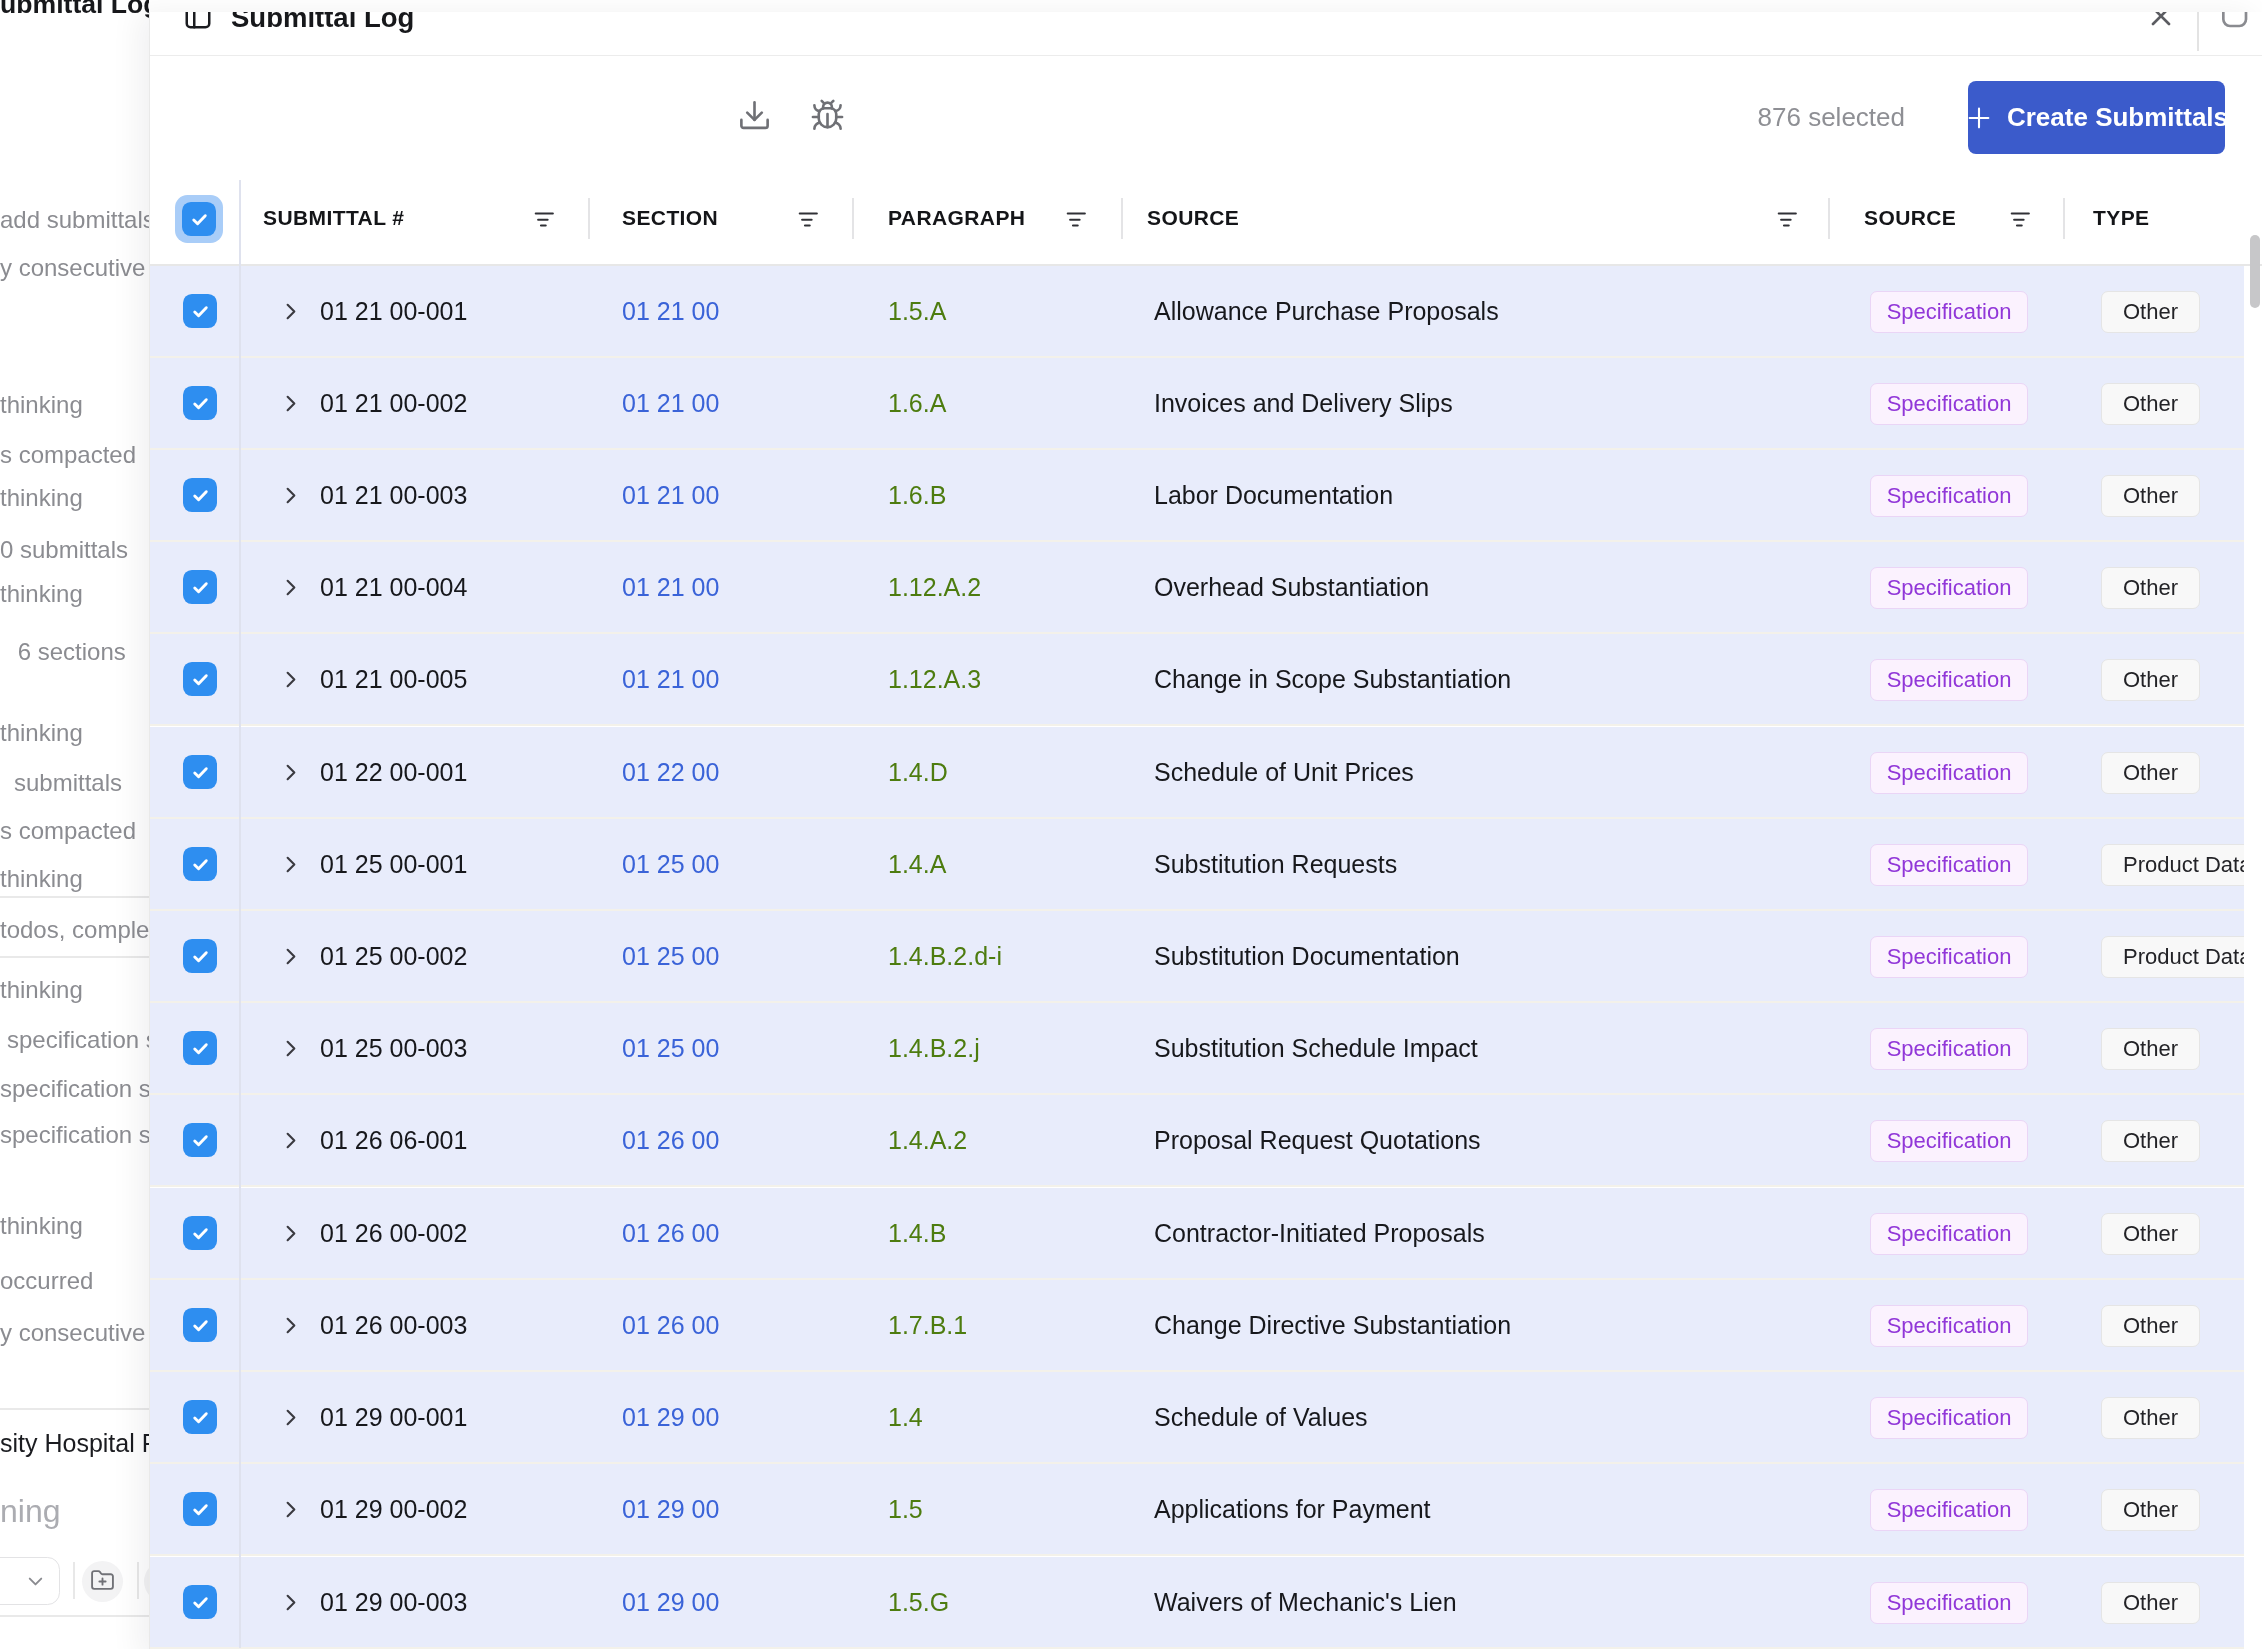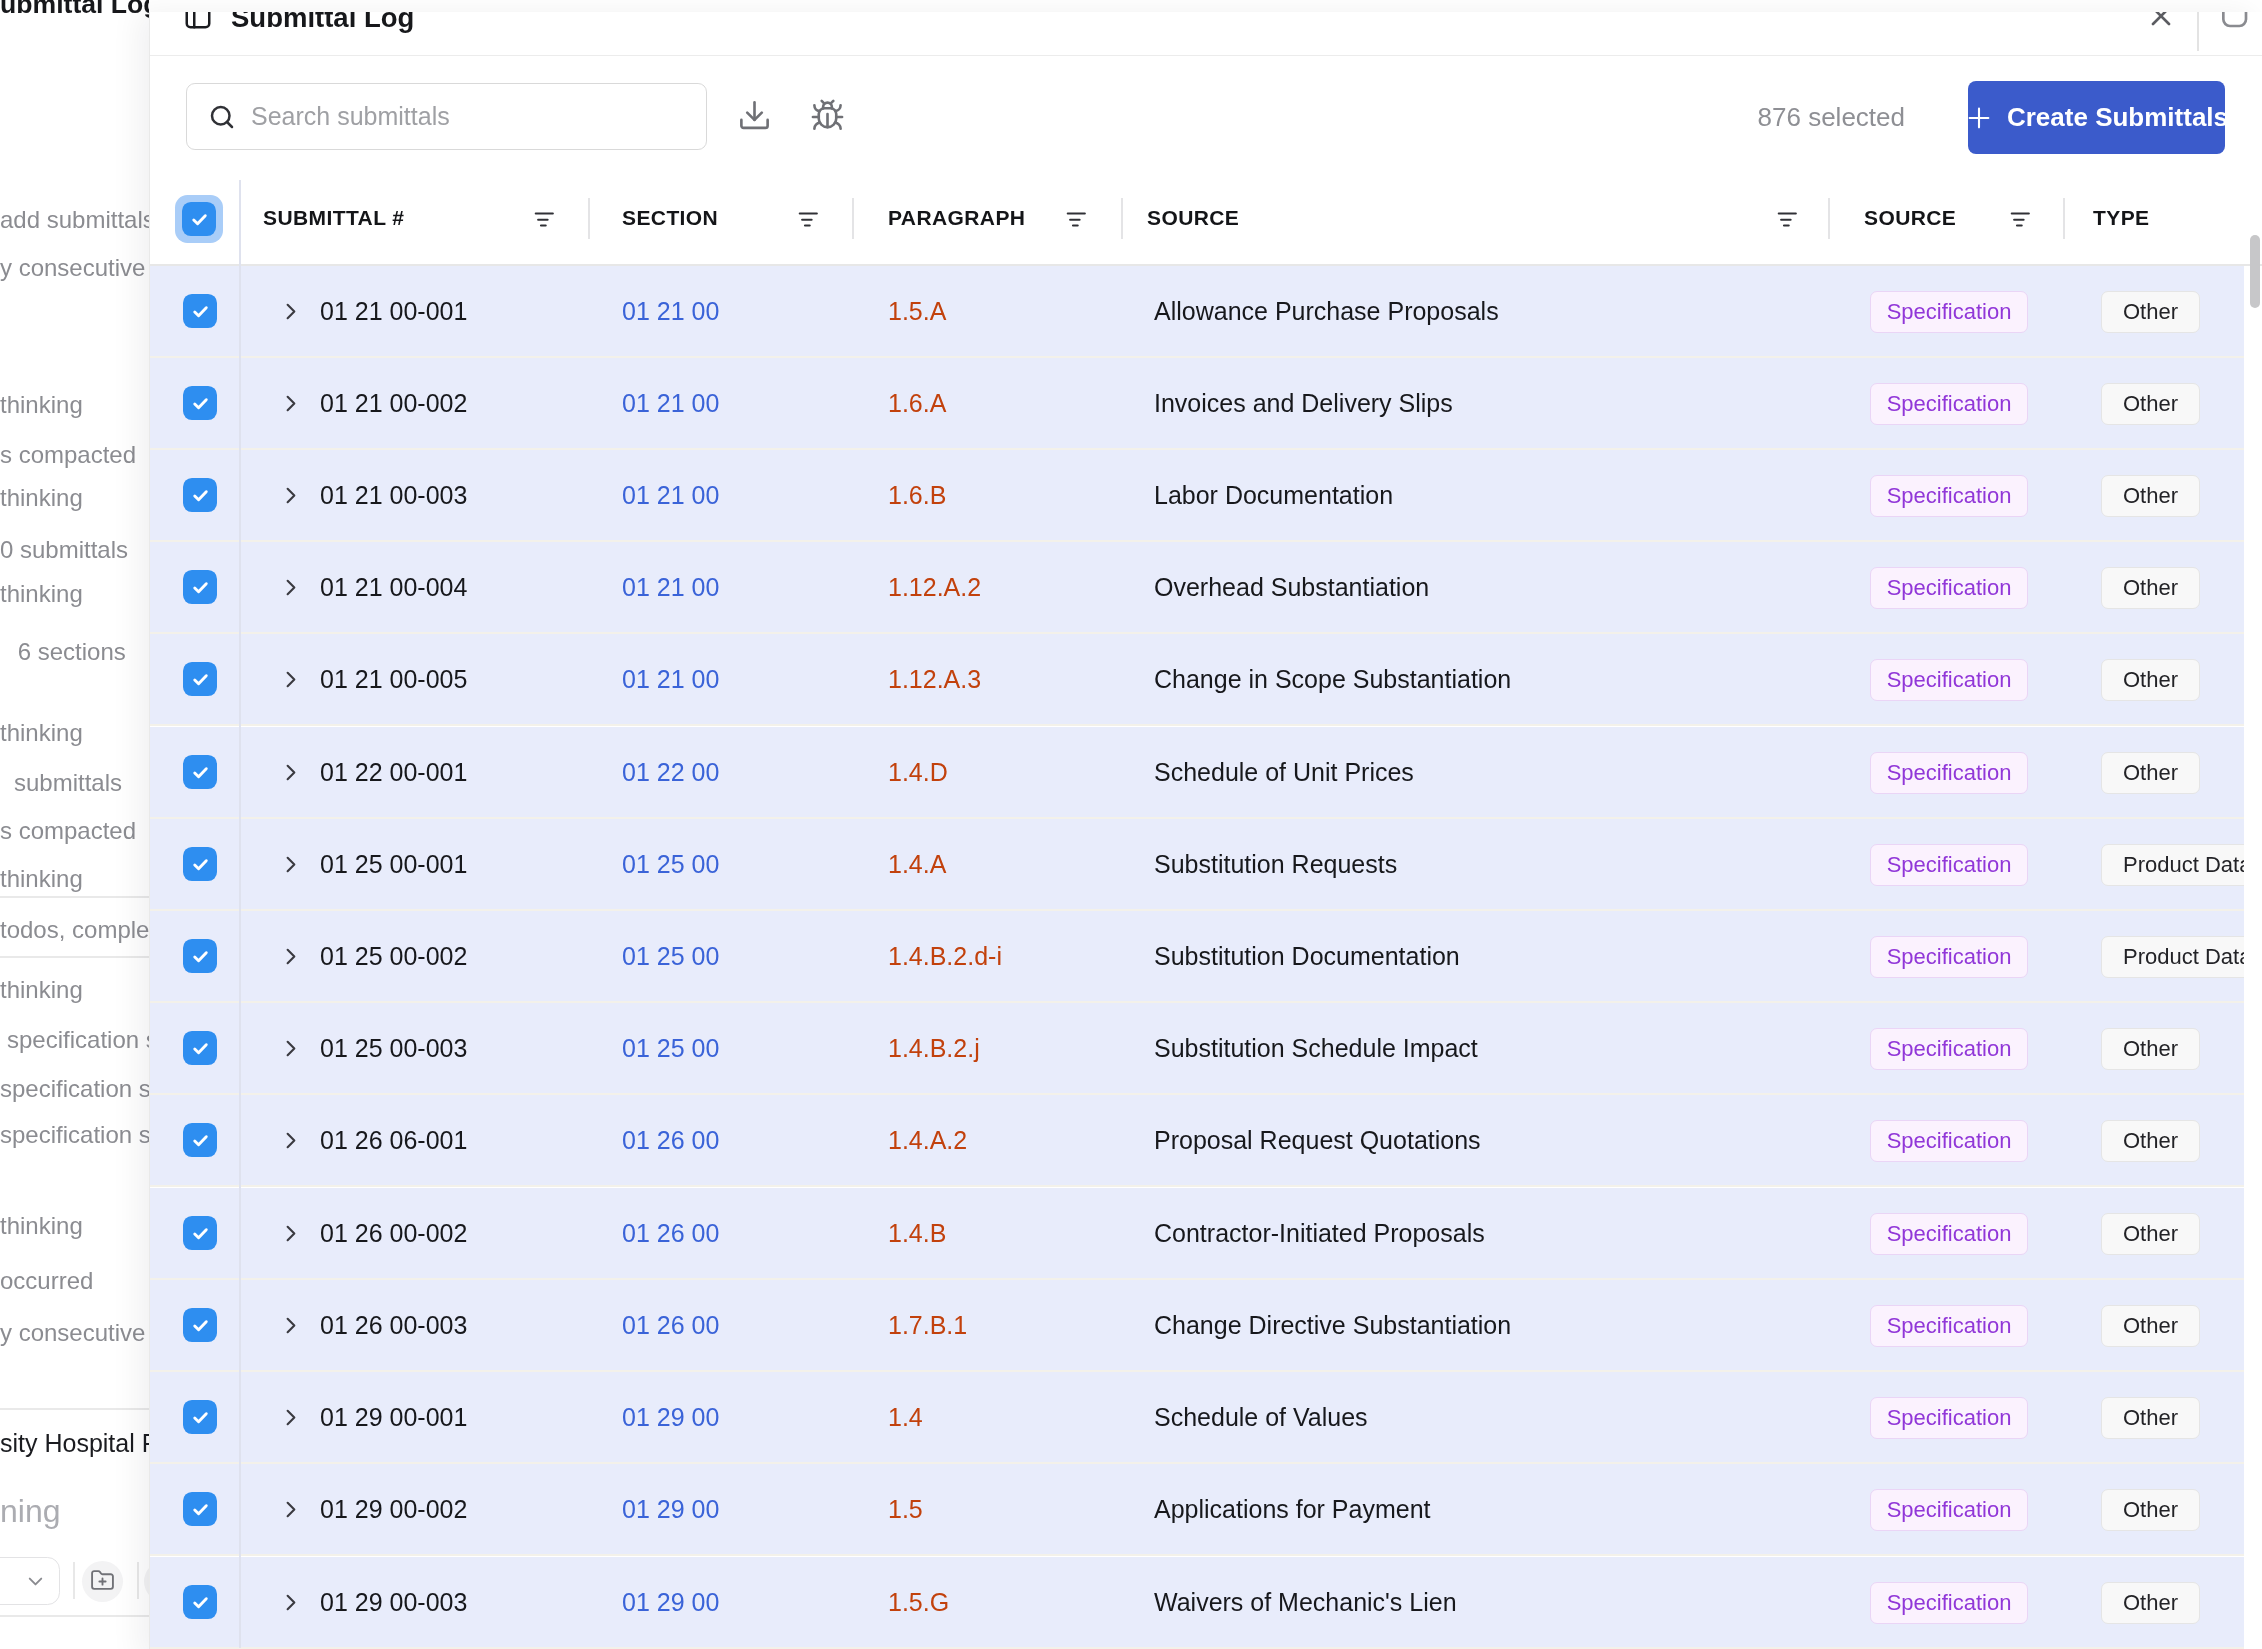--- a/index.html
+++ b/index.html
@@ -49,21 +49,21 @@
   .hpipe { position:absolute; top:186px; width:1.8px; height:41px; background:#E4E4E6; }
   .header-bottom { position:absolute; left:0; top:252px; width:2114px; height:1.8px; background:#E7E7E7; }
   .col-divider { position:absolute; left:89px; top:168px; width:1.8px; height:1468px; background:#DFE2EE; z-index:3; }
 
   
   #table-body { position:absolute; left:0; top:0; width:2114px; height:1649px; }
   .row { position:absolute; left:0; width:2114px; height:92px; background:#E8ECFB; border-bottom:2.7px solid #F3F1EA; z-index:1; }
   .row .cbx { position:absolute; left:33px; top:28px; }
   .row .chev { position:absolute; left:129px; top:34px; width:23px; height:23px; }
   .cell { position:absolute; top:31px; font-size:25px; line-height:28px; color:#17181C; white-space:nowrap; }
-  .c-num { left:170px; } .c-sec { left:472px; color:#3A63D8; } .c-para { left:738px; color:#c2410c; } .c-title { left:1004px; }
+  .c-num { left:170px; } .c-sec { left:472px; color:#3A63D8; } .c-para { left:738px; color:#4d7c0f; } .c-title { left:1004px; }
   .badge { position:absolute; top:25px; height:42px; border-radius:7px; font-size:22px; display:flex; align-items:center; white-space:nowrap; z-index:6; }
   .badge-source { left:1720px; width:158px; justify-content:center; background:#FBF2FE; border:1.8px solid #EAD5F6; color:#9137D8; }
   .badge-type { left:1951px; padding:0 21px; background:#F8F8F8; border:1.8px solid #E5E5E5; color:#232327; }
 
   
   .v-gutter { position:absolute; left:2094px; top:254px; width:19.5px; height:1383px; background:#fff; z-index:5; }
   .v-thumb { position:absolute; left:2100px; top:223px; width:9.8px; height:73px; border-radius:5.3px; background:#C7C7C9; z-index:7; }
   .h-track { position:absolute; left:0; top:1637px; width:2114px; height:12.4px; background:#FAFAFA; z-index:7; }
   .h-thumb { position:absolute; left:104px; top:1639px; width:1089px; height:8.9px; border-radius:4.4px; background:#C9C9C9; z-index:8; }
 </style>
@@ -133,29 +133,20 @@
       </svg>
   </span>
   <div class="tb-divider"></div>
   <span class="popout-btn">
     <svg width="32" height="32" viewBox="0 0 24 24" fill="none" stroke="#8A8B90" stroke-width="2" stroke-linejoin="round">
         <rect x="4" y="3" width="17" height="18" rx="5"></rect>
       </svg>
   </span>
   <div class="titlebar-border"></div>
 
-  <div class="search-box">
-    <span>
-      <svg width="30" height="30" viewBox="0 0 24 24" fill="none" stroke="#303136" stroke-width="2" stroke-linecap="round">
-          <circle cx="11" cy="11" r="7"></circle>
-          <path d="m20 20-4-4"></path>
-        </svg>
-    </span>
-    <input type="text" placeholder="Search submittals" style="">
-  </div>
   <div class="icon-btn dl-btn">
     <span>
       <svg width="35" height="35" viewBox="0 0 24 24" fill="none" stroke="#6F7075" stroke-width="1.8" stroke-linecap="round" stroke-linejoin="round">
           <path d="M21 15v4a1.5 1.5 0 0 1-1.5 1.5h-15A1.5 1.5 0 0 1 3 19v-4"></path>
           <path d="m7 10 5 5 5-5"></path>
           <path d="M12 15V3"></path>
         </svg>
     </span>
   </div>
   <div class="icon-btn bug-btn">

